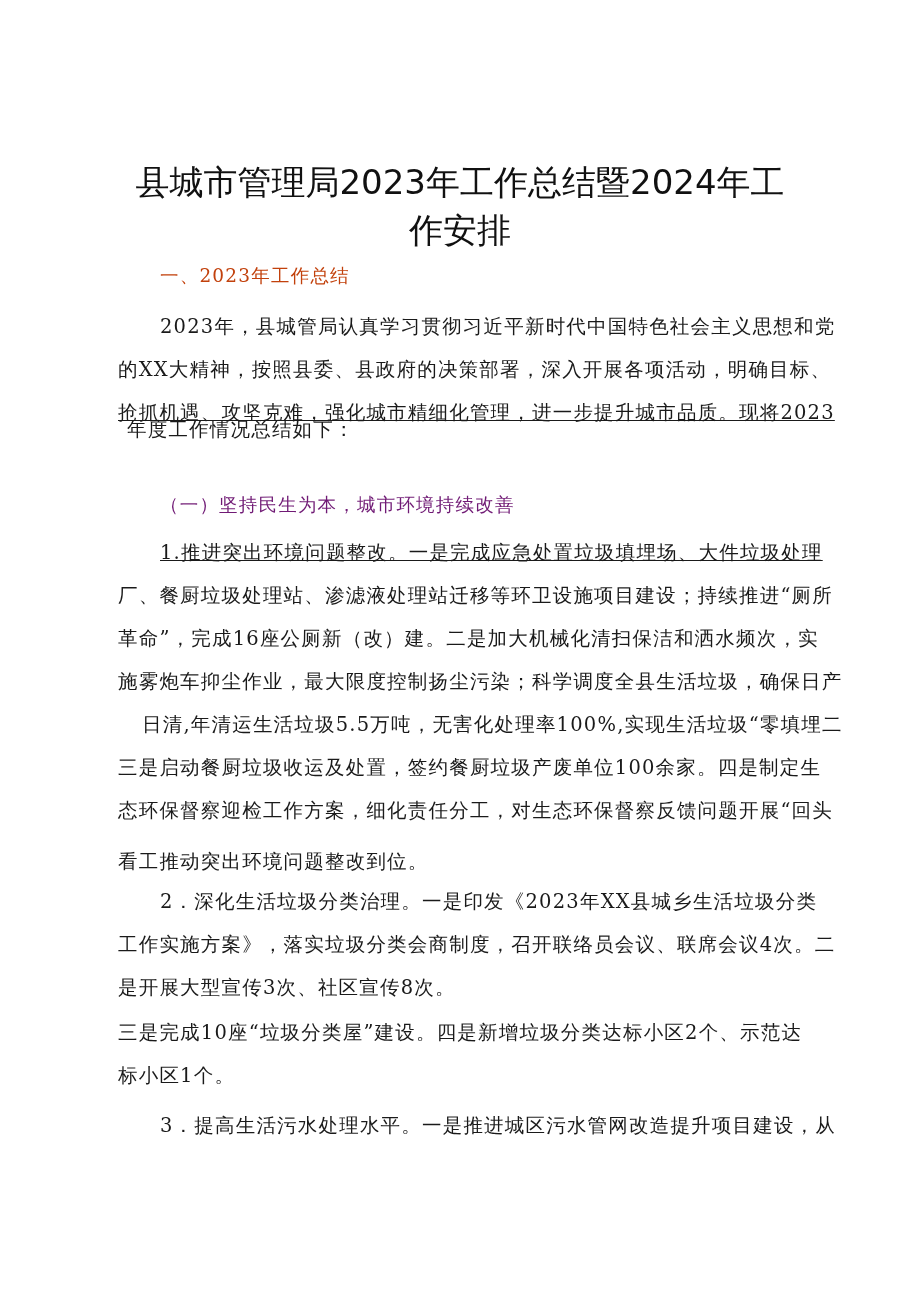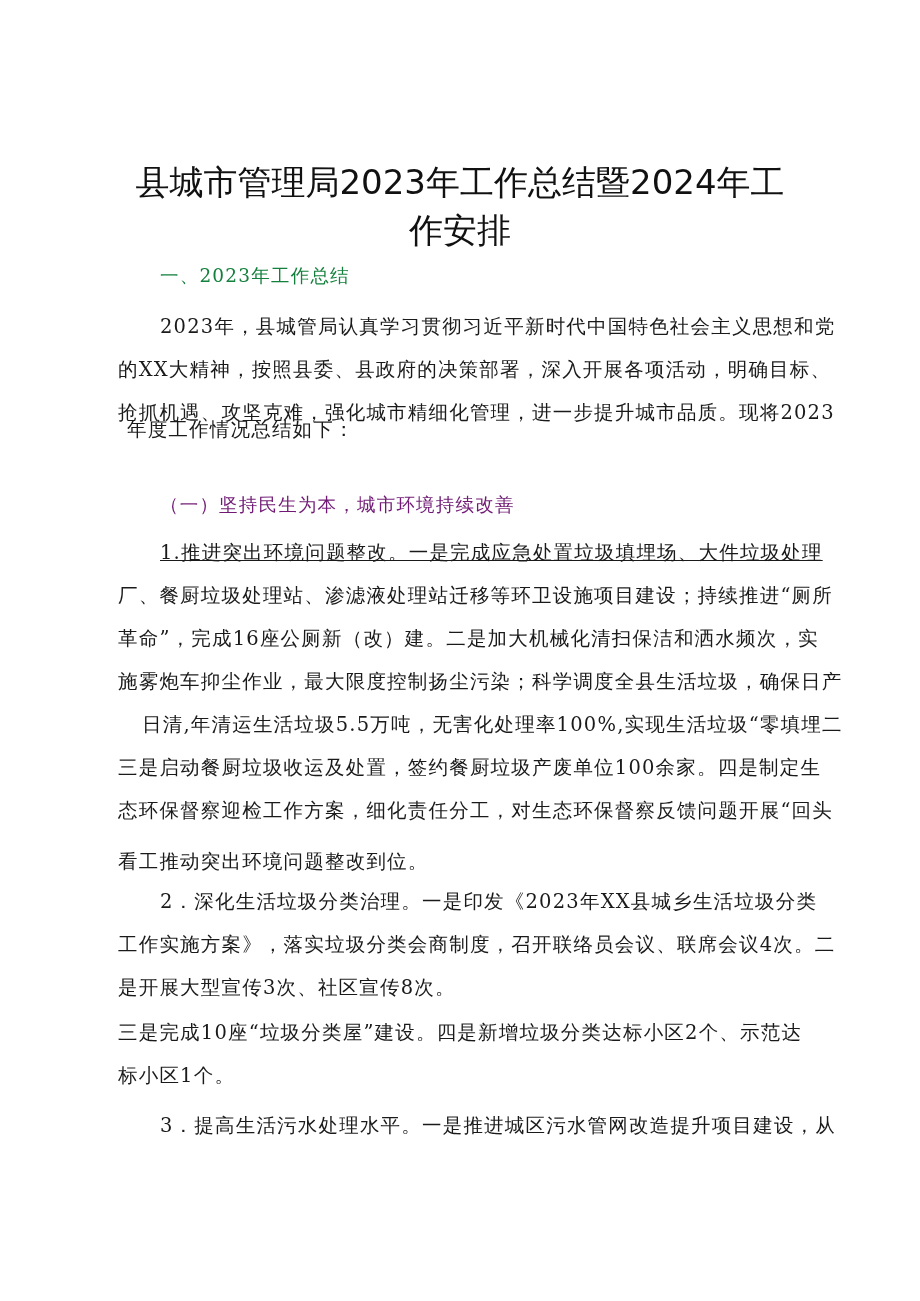--- a/index.html
+++ b/index.html
@@ -6,35 +6,35 @@
   body { width: 920px; height: 1301px; position: relative; overflow: hidden;
          font-family: "DejaVu Serif", "Liberation Serif", serif; color: #1a1a1a; }
   .page { position: absolute; left: 0; top: 0; width: 920px; height: 1251px; }
   .title { position: absolute; left: 110px; width: 700px; text-align: center;
            font-family: "DejaVu Sans", "Liberation Sans", sans-serif;
            font-size: 34px; color: #111; letter-spacing: 0px; line-height: 48px; }
   .t1 { top: 158px; }
   .t2 { top: 206px; }
   .line { position: absolute; left: 118px; font-size: 19.5px; white-space: nowrap;
           letter-spacing: 1.2px; line-height: 28px; }
-  .h1 { color: #15803d; font-size: 18.5px; }
+  .h1 { color: #c2410c; font-size: 18.5px; }
   .h2 { color: #701a75; font-size: 18.5px; }
 </style>
 </head>
 <body>
 
 <div class="page">
   <div class="title t1">县城市管理局2023年工作总结暨2024年工</div>
   <div class="title t2">作安排</div>
 
   <div class="line h1" style="left:160px; top:262px;">一、2023年工作总结</div>
 
   <div class="line" style="left:160px; top:313px;">2023年，县城管局认真学习贯彻习近平新时代中国特色社会主义思想和党</div>
   <div class="line" style="top:356px;">的XX大精神，按照县委、县政府的决策部署，深入开展各项活动，明确目标、</div>
-  <div class="line" style="top:399px;">抢抓机遇、攻坚克难，强化城市精细化管理，进一步提升城市品质。现将2023</div>
+  <div class="line" style="top:399px;text-decoration:underline;">抢抓机遇、攻坚克难，强化城市精细化管理，进一步提升城市品质。现将2023</div>
   <div class="line" style="top:416px;margin-left:9px;">年度工作情况总结如下：</div>
 
   <div class="line h2" style="left:160px; top:491px;">（一）坚持民生为本，城市环境持续改善</div>
 
   <div class="line" style="left:160px; top:539px;text-decoration:underline;">1.推进突出环境问题整改。一是完成应急处置垃圾填埋场、大件垃圾处理</div>
   <div class="line" style="top:582px;">厂、餐厨垃圾处理站、渗滤液处理站迁移等环卫设施项目建设；持续推进“厕所</div>
   <div class="line" style="top:625px;">革命”，完成16座公厕新（改）建。二是加大机械化清扫保洁和洒水频次，实</div>
   <div class="line" style="top:668px;">施雾炮车抑尘作业，最大限度控制扬尘污染；科学调度全县生活垃圾，确保日产</div>
   <div class="line" style="top:711px;margin-left:24px;">日清,年清运生活垃圾5.5万吨，无害化处理率100%,实现生活垃圾“零填埋二</div>
   <div class="line" style="top:754px;">三是启动餐厨垃圾收运及处置，签约餐厨垃圾产废单位100余家。四是制定生</div>

